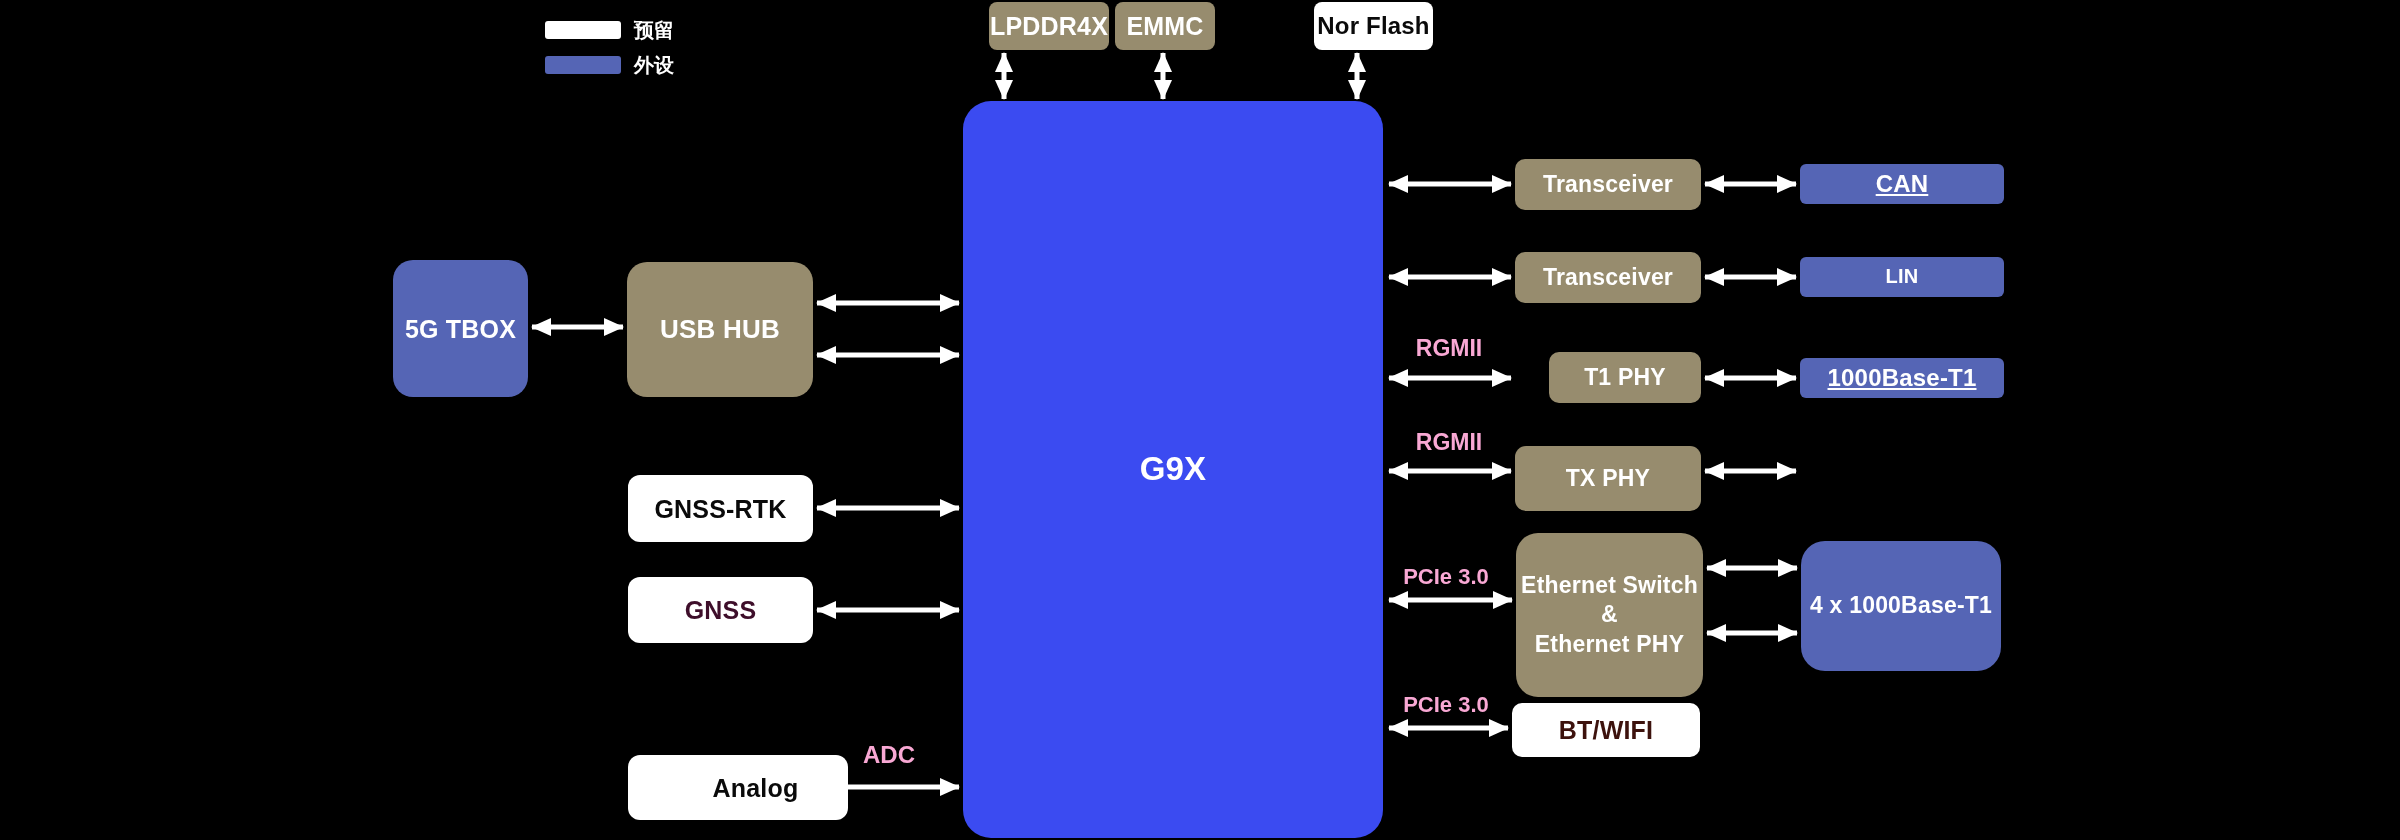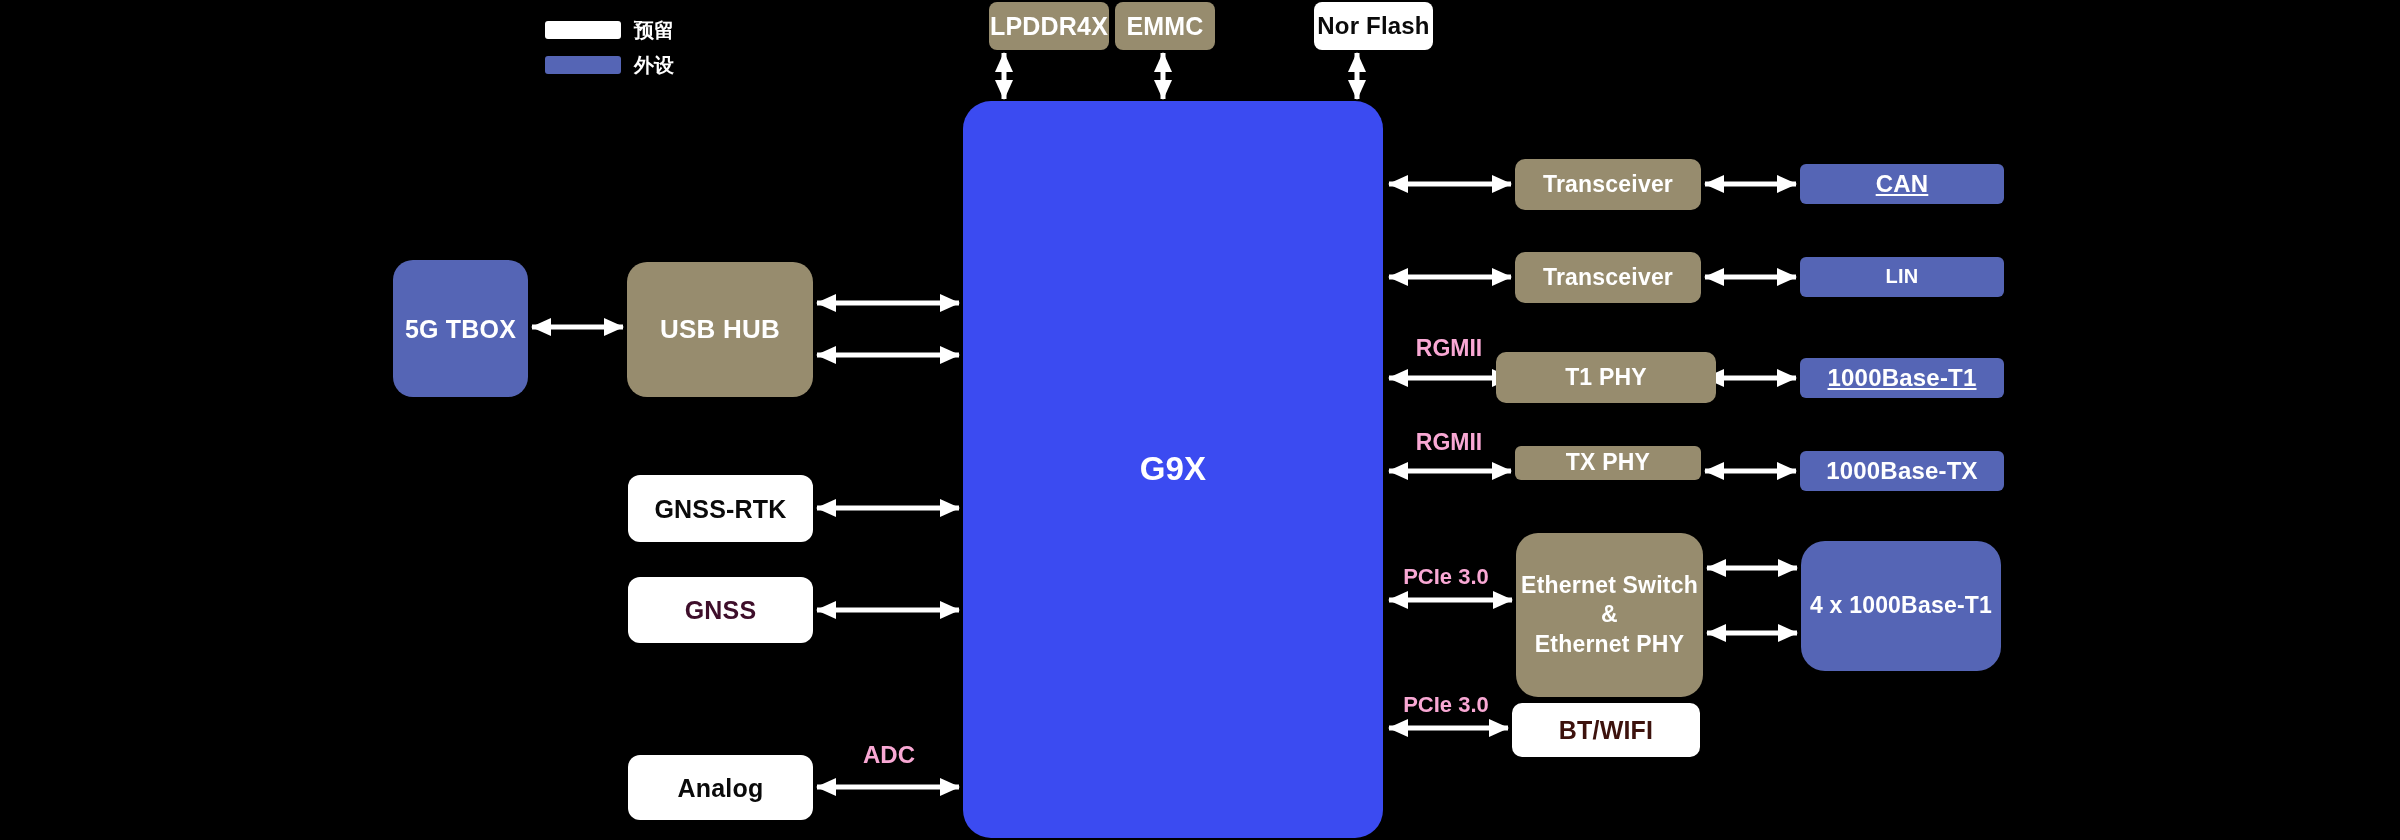--- a/index.html
+++ b/index.html
@@ -69,29 +69,28 @@
   </div>
 
 <div class="block" style="left: 945px; top: 2px; width: 120px; height: 48px; background: rgb(151, 140, 110); color: rgb(255, 255, 255); font-size: 25px; border-radius: 8px; margin-left: 44px;">LPDDR4X</div>
     <div class="block" style="left: 1115px; top: 2px; width: 100px; height: 48px; background: rgb(151, 140, 110); color: rgb(255, 255, 255); font-size: 25px; border-radius: 8px;">EMMC</div>
     <div class="block" style="left: 1314px; top: 2px; width: 119px; height: 48px; background: rgb(255, 255, 255); color: rgb(10, 10, 10); font-size: 24px; border-radius: 8px;">Nor Flash</div>
     <div class="block" style="left: 963px; top: 101px; width: 420px; height: 737px; background: rgb(59, 75, 241); color: rgb(255, 255, 255); font-size: 33px; border-radius: 28px;">G9X</div>
     <div class="block" style="left: 393px; top: 260px; width: 135px; height: 137px; background: rgb(85, 101, 181); color: rgb(255, 255, 255); font-size: 25px; border-radius: 20px;">5G TBOX</div>
     <div class="block" style="left: 627px; top: 262px; width: 186px; height: 135px; background: rgb(151, 140, 110); color: rgb(255, 255, 255); font-size: 26px; border-radius: 20px;">USB HUB</div>
     <div class="block" style="left: 628px; top: 475px; width: 185px; height: 67px; background: rgb(255, 255, 255); color: rgb(10, 10, 10); font-size: 25px; border-radius: 12px;">GNSS-RTK</div>
     <div class="block" style="left: 628px; top: 577px; width: 185px; height: 66px; background: rgb(255, 255, 255); color: rgb(62, 14, 42); font-size: 25px; border-radius: 12px;">GNSS</div>
-    <div class="block" style="left: 628px; top: 755px; width: 185px; height: 65px; background: rgb(255, 255, 255); color: rgb(10, 10, 10); font-size: 25px; border-radius: 12px;">Analog</div>
+    <div class="block" style="left: 628px; top: 755px; width: 185px; height: 65px; background: rgb(255, 255, 255); color: rgb(10, 10, 10); font-size: 25px; border-radius: 12px; padding-left: 35px;">Analog</div>
     <div class="block" style="left: 1515px; top: 159px; width: 186px; height: 51px; background: rgb(151, 140, 110); color: rgb(255, 255, 255); font-size: 23px; border-radius: 10px;">Transceiver</div>
     <div class="block" style="left: 1800px; top: 164px; width: 204px; height: 40px; background: rgb(85, 101, 181); color: rgb(255, 255, 255); font-size: 24px; border-radius: 6px; text-decoration: underline;">CAN</div>
     <div class="block" style="left: 1515px; top: 252px; width: 186px; height: 51px; background: rgb(151, 140, 110); color: rgb(255, 255, 255); font-size: 23px; border-radius: 10px;">Transceiver</div>
     <div class="block" style="left: 1800px; top: 257px; width: 204px; height: 40px; background: rgb(85, 101, 181); color: rgb(255, 255, 255); font-size: 20px; border-radius: 6px;">LIN</div>
-    <div class="block" style="left: 1496px; top: 352px; width: 220px; height: 51px; background: rgb(151, 140, 110); color: rgb(255, 255, 255); font-size: 23px; border-radius: 10px;">T1 PHY</div>
+    <div class="block" style="left: 1549px; top: 352px; width: 152px; height: 51px; background: rgb(151, 140, 110); color: rgb(255, 255, 255); font-size: 23px; border-radius: 10px;">T1 PHY</div>
     <div class="block" style="left: 1800px; top: 358px; width: 204px; height: 40px; background: rgb(85, 101, 181); color: rgb(255, 255, 255); font-size: 24px; border-radius: 6px; text-decoration: underline;">1000Base-T1</div>
-    <div class="block" style="left: 1515px; top: 446px; width: 186px; height: 34px; background: rgb(151, 140, 110); color: rgb(255, 255, 255); font-size: 23px; border-radius: 6px;">TX PHY</div>
-    <div class="block" style="left: 1800px; top: 451px; width: 204px; height: 40px; background: rgb(85, 101, 181); color: rgb(255, 255, 255); font-size: 24px; border-radius: 6px;">1000Base-TX</div>
+    <div class="block" style="left: 1515px; top: 446px; width: 186px; height: 65px; background: rgb(151, 140, 110); color: rgb(255, 255, 255); font-size: 23px; border-radius: 11px;">TX PHY</div>
     <div class="block" style="left: 1516px; top: 533px; width: 187px; height: 164px; background: rgb(151, 140, 110); color: rgb(255, 255, 255); font-size: 23px; border-radius: 22px;">Ethernet Switch
 &amp;
 Ethernet PHY</div>
     <div class="block" style="left: 1801px; top: 541px; width: 200px; height: 130px; background: rgb(85, 101, 181); color: rgb(255, 255, 255); font-size: 23px; border-radius: 24px;">4 x 1000Base-T1</div>
     <div class="block" style="left: 1512px; top: 703px; width: 188px; height: 54px; background: rgb(255, 255, 255); color: rgb(61, 18, 13); font-size: 25px; border-radius: 10px;">BT/WIFI</div>
     <div class="bus-label" style="left: 889px; top: 755px; font-size: 24px;">ADC</div>
     <div class="bus-label" style="left: 1449px; top: 348px; font-size: 23px;">RGMII</div>
     <div class="bus-label" style="left: 1449px; top: 442px; font-size: 23px;">RGMII</div>
     <div class="bus-label" style="left: 1446px; top: 577px; font-size: 22px;">PCIe 3.0</div>
     <div class="bus-label" style="left: 1446px; top: 705px; font-size: 22px;">PCIe 3.0</div>

